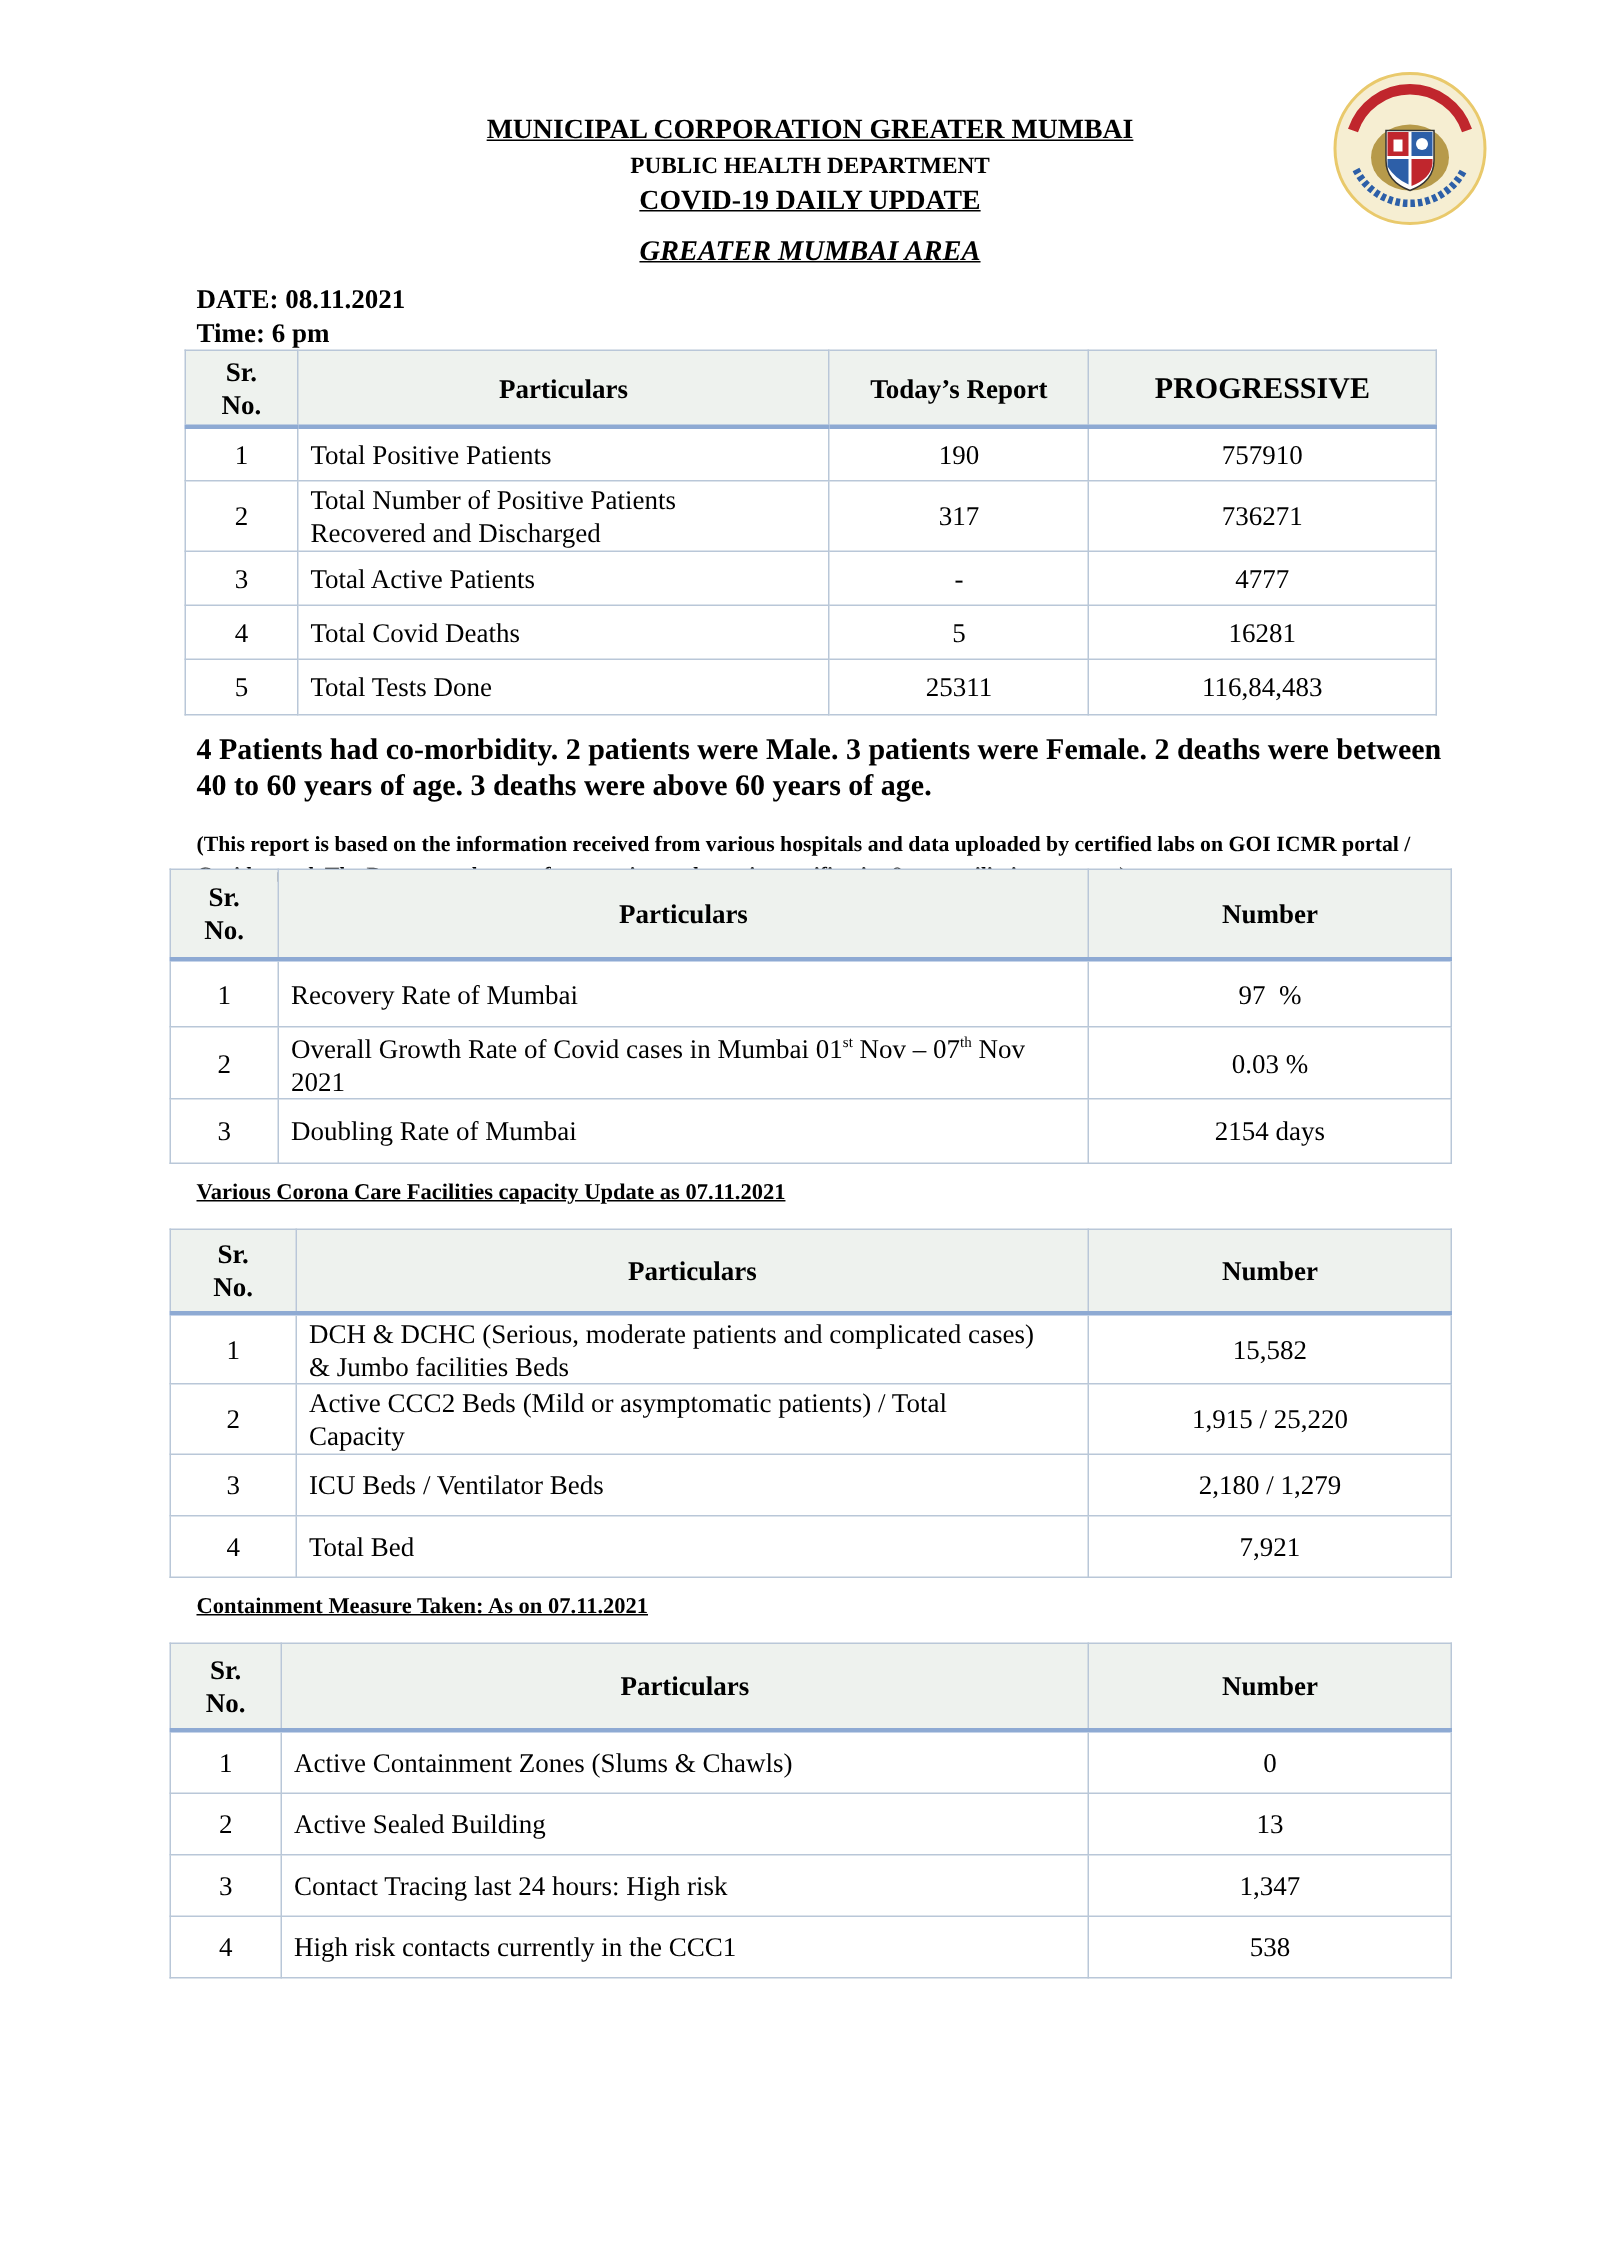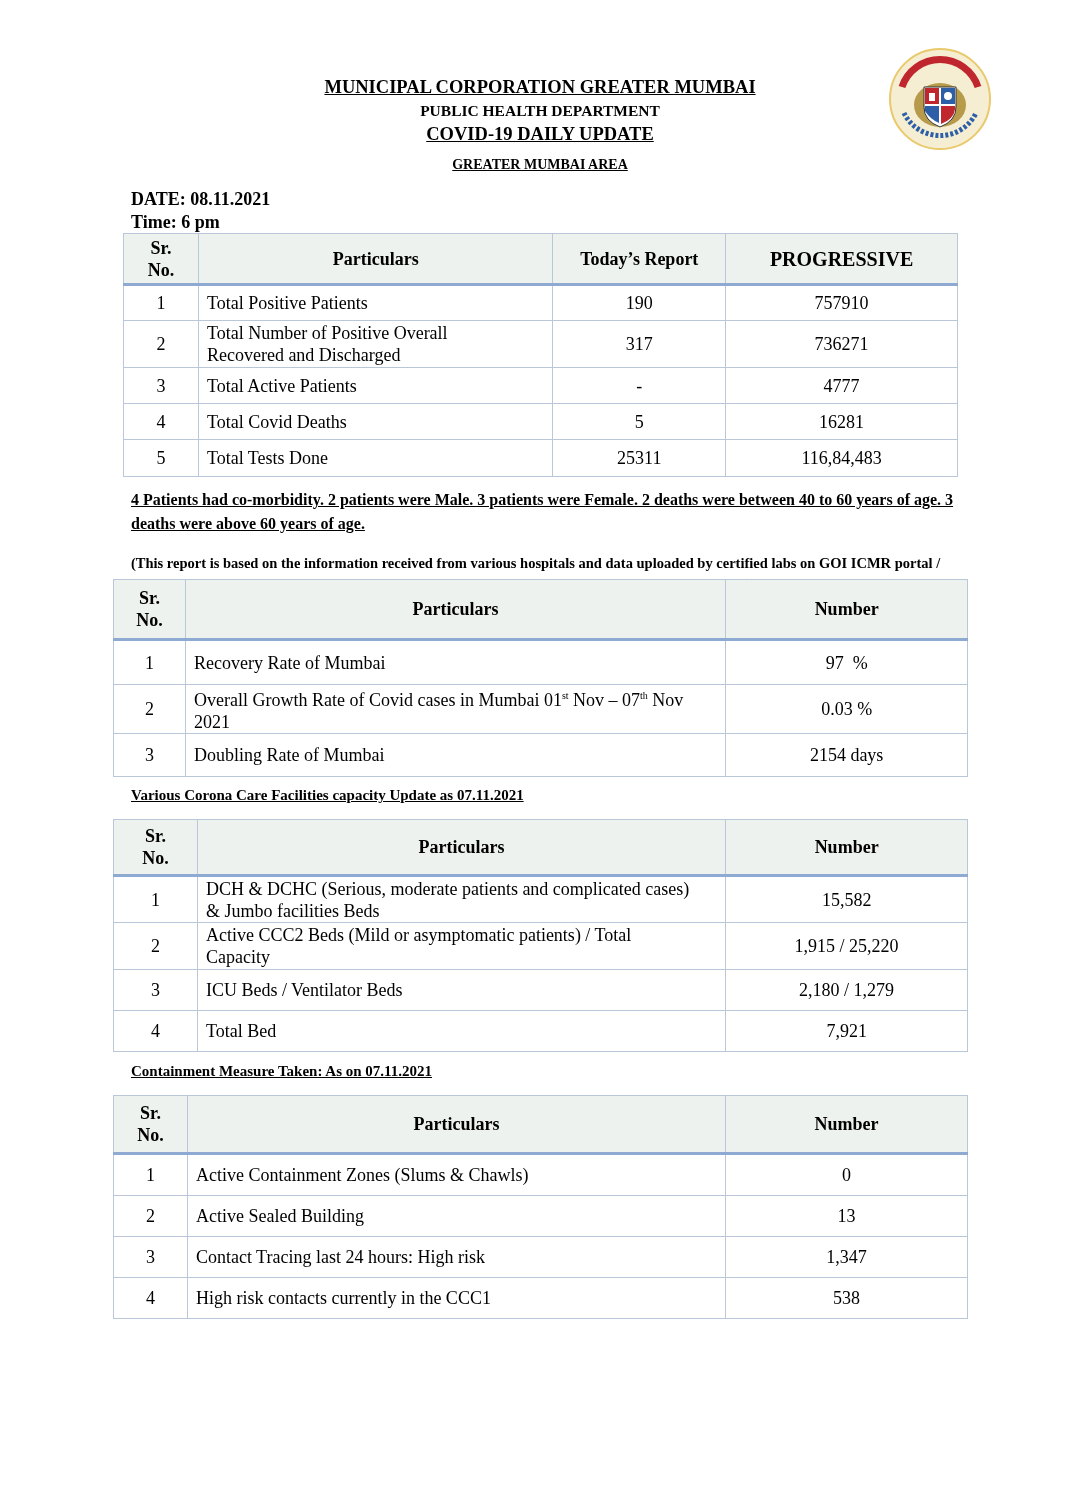--- a/index.html
+++ b/index.html
@@ -1,31 +1,31 @@
 <!DOCTYPE html>
 <html><head>
 <meta charset="utf-8">
 <style>
   html, body { margin: 0; padding: 0; background: #ffffff; }
   body { width: 1080px; height: 1512px; position: relative; font-family: "Liberation Serif", "DejaVu Serif", serif; color: #000; }
   .hdr { position: absolute; left: 0; width: 1080px; text-align: center; font-weight: bold; }
   .h1 { top: 77px; font-size: 18.5px; text-decoration: underline; }
   .h2 { top: 102px; font-size: 15.5px; }
   .h3 { top: 124px; font-size: 18.5px; text-decoration: underline; }
-  .h4 { top: 157px; font-size: 14px; text-decoration: underline; }
+  .h4 { top: 157px; font-size: 19px; text-decoration: underline; font-style: italic; }
   .logo { position: absolute; left: 888px; top: 47px; width: 104px; height: 104px; }
   .meta { position: absolute; left: 131px; font-weight: bold; font-size: 18px; text-align: right; }
   .date { top: 189px; }
   .time { top: 212px; font-family: Liberation Serif, serif; }
   table { position: absolute; border-collapse: collapse; font-size: 18px; }
   th, td { border: 1.5px solid #b9c7d8; text-align: center; vertical-align: middle; padding: 0 8px; line-height: 22px; }
   th { background: #eef2ee; font-weight: bold; border-bottom: 3px solid #8eaad3; }
   td.part { text-align: left; }
   .note { position: absolute; left: 131px; width: 830px; font-weight: bold; }
-  .note1 { top: 488px; font-size: 16px; line-height: 24px; text-decoration: underline; }
+  .note1 { top: 488px; font-size: 20px; line-height: 24px; }
   .note2 { top: 537px; font-size: 14.5px; line-height: 21px; margin-top: 16px; }
   .sec { position: absolute; left: 131px; font-weight: bold; font-size: 15px; text-decoration: underline; }
   sup { font-size: 10px; }
 </style>
 </head>
 <body>
 
 <div class="hdr h1">MUNICIPAL CORPORATION GREATER MUMBAI</div>
 <div class="hdr h2">PUBLIC HEALTH DEPARTMENT</div>
 <div class="hdr h3">COVID-19 DAILY UPDATE</div>
@@ -65,21 +65,21 @@
     <th style="font-size:20px">PROGRESSIVE</th>
   </tr>
   <tr style="height:36px">
     <td>1</td>
     <td class="part">Total Positive Patients</td>
     <td>190</td>
     <td>757910</td>
   </tr>
   <tr style="height:47px">
     <td>2</td>
-    <td class="part" style="padding-right:60px">Total Number of Positive Overall Recovered and Discharged</td>
+    <td class="part" style="padding-right:60px">Total Number of Positive Patients Recovered and Discharged</td>
     <td>317</td>
     <td>736271</td>
   </tr>
   <tr style="height:36px">
     <td>3</td>
     <td class="part">Total Active Patients</td>
     <td>-</td>
     <td>4777</td>
   </tr>
   <tr style="height:36px">

